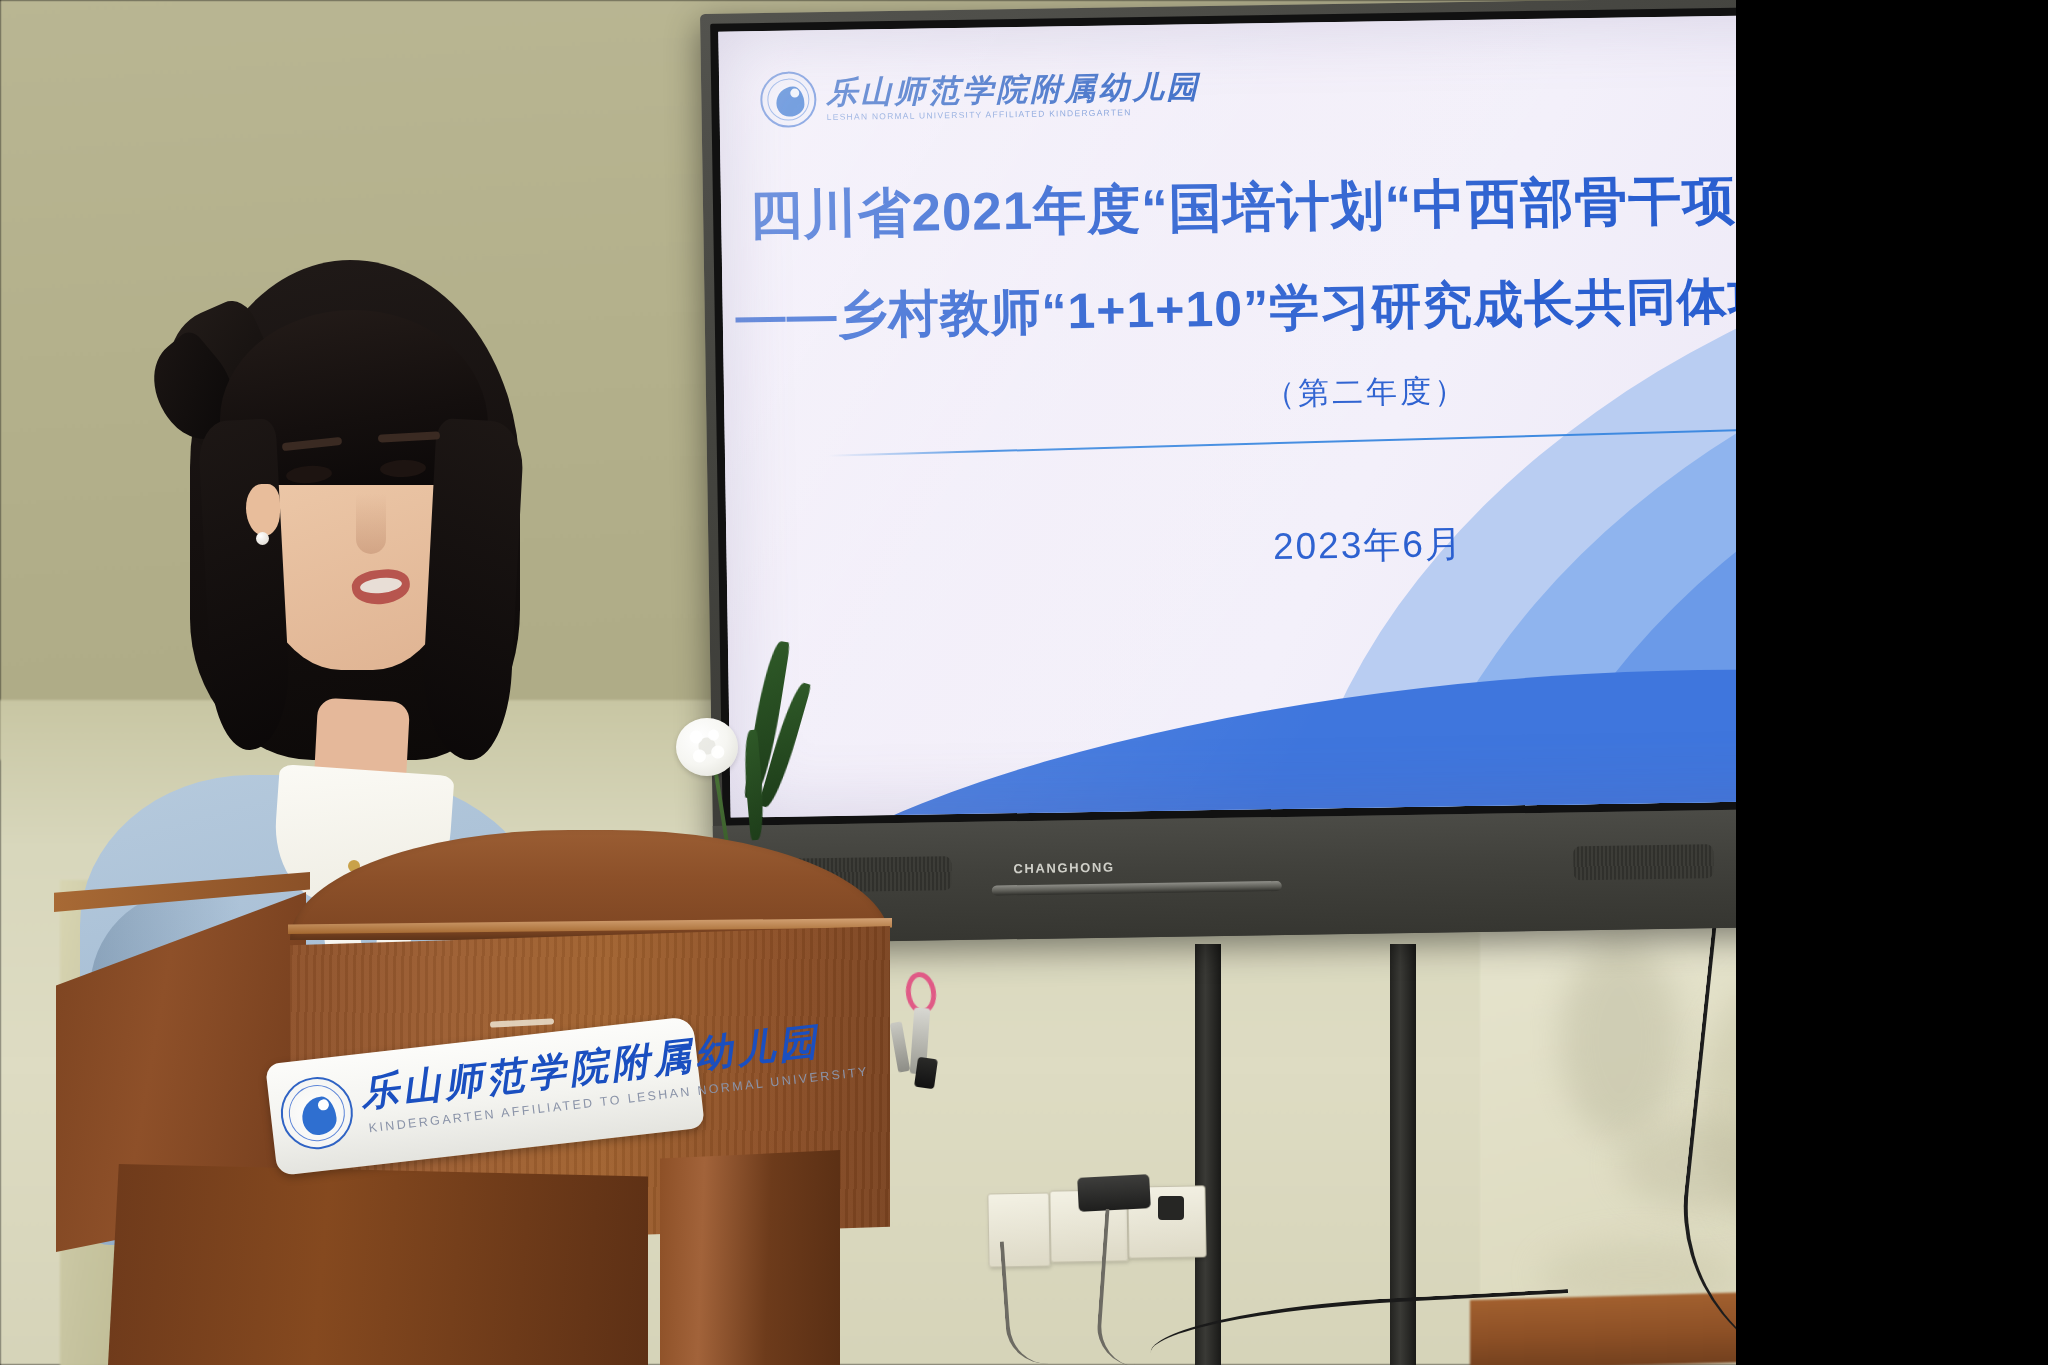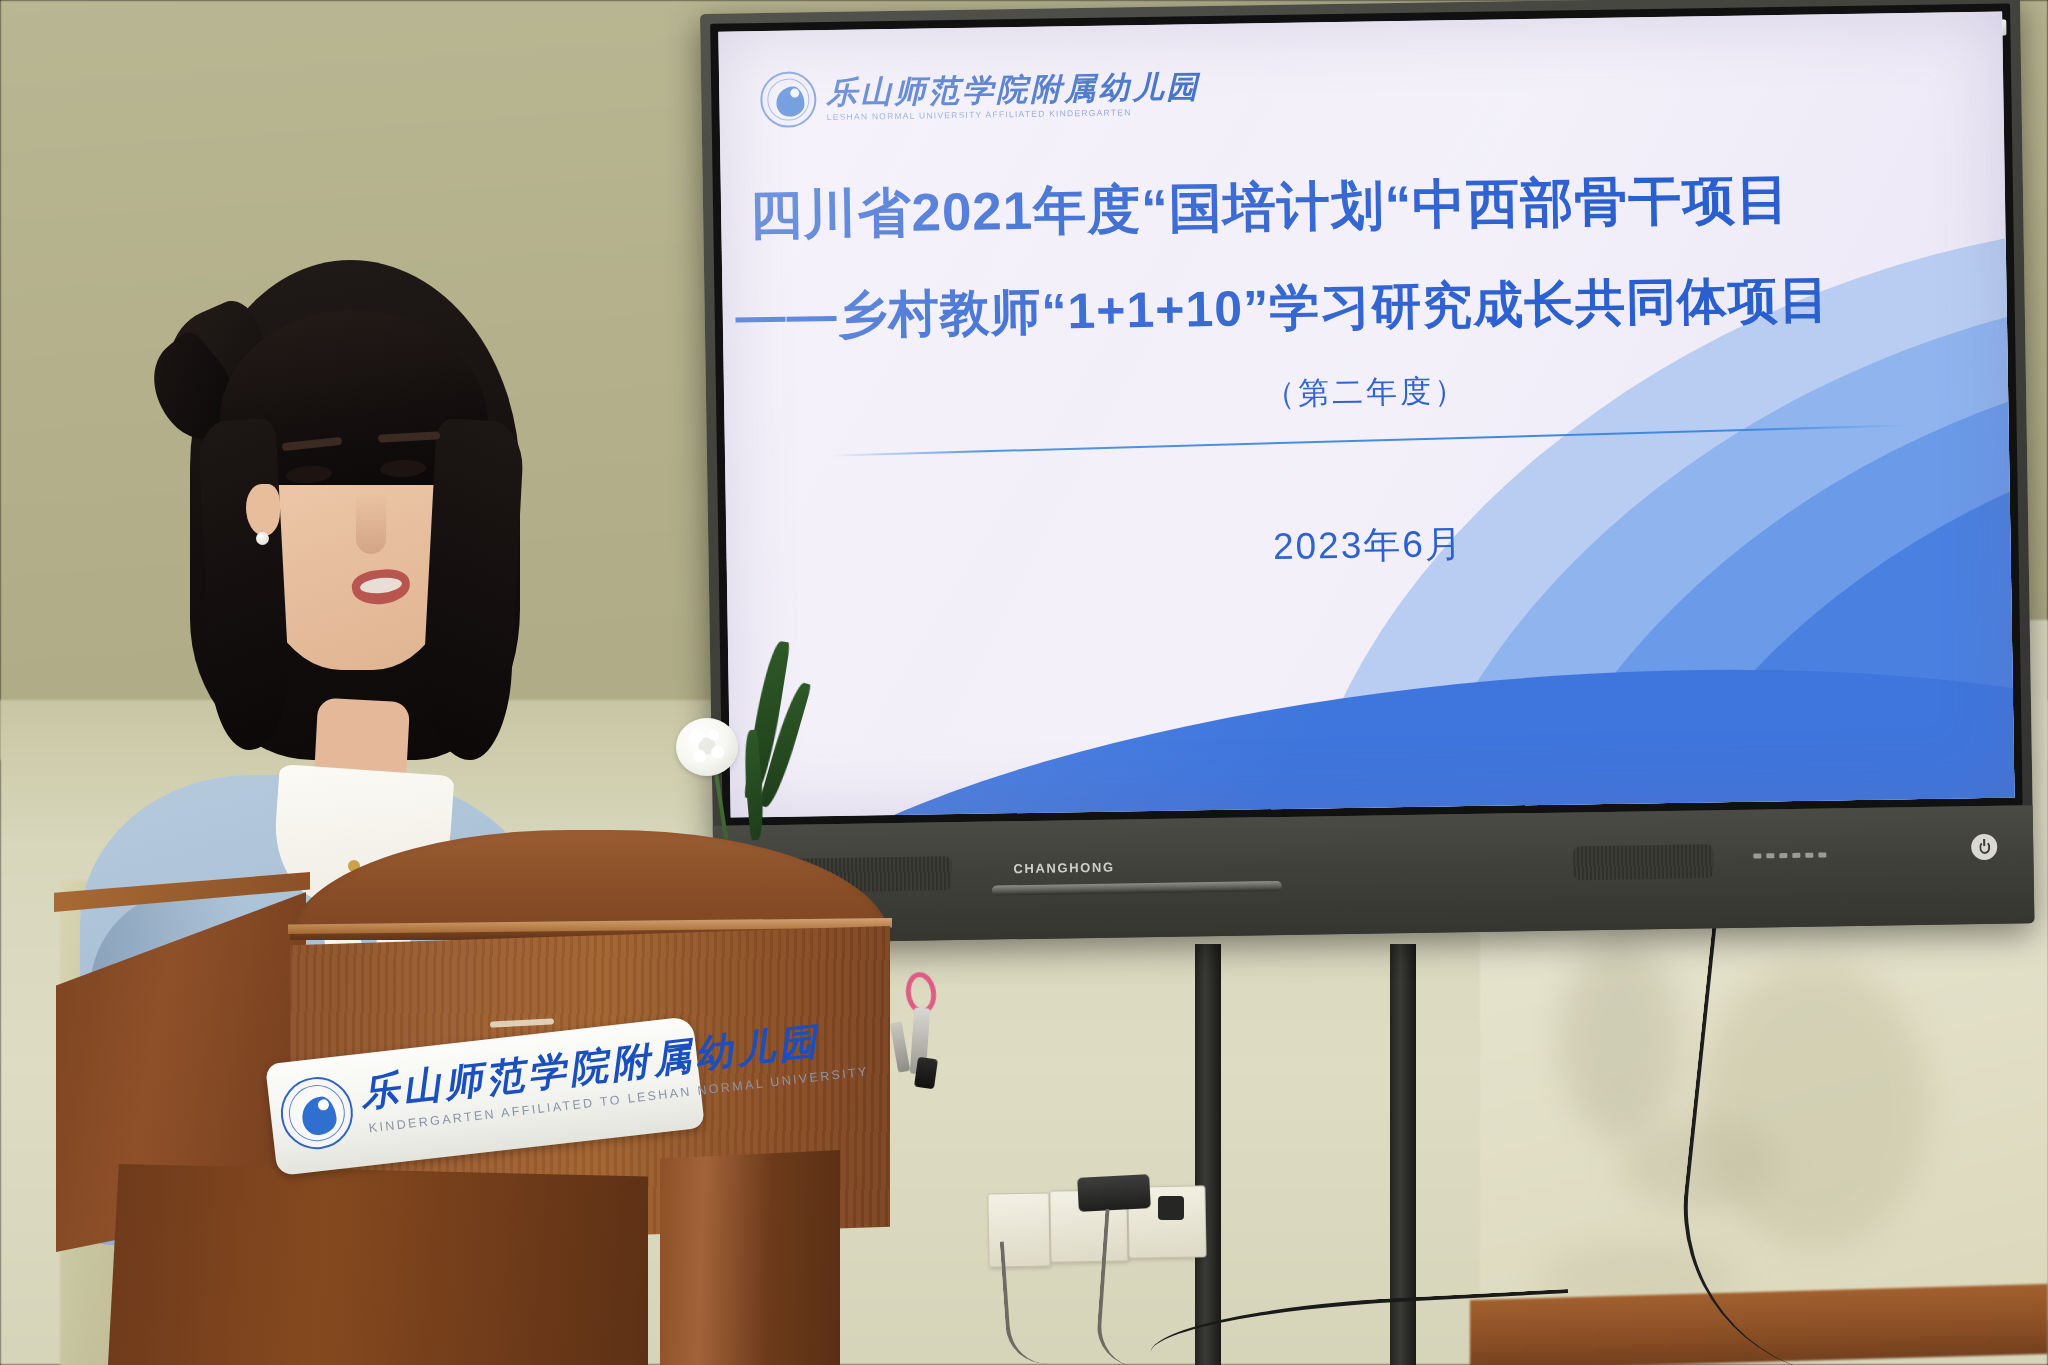--- a/index.html
+++ b/index.html
@@ -1,19 +1,19 @@
 <!DOCTYPE html>
 <html><head>
 <meta charset="utf-8">
 <style>
   * { margin:0; padding:0; box-sizing:border-box; }
   html,body { width:2048px; height:1365px; overflow:hidden; background:#000; }
   body { font-family:"Liberation Sans", sans-serif; }
 
-  #scene { position:relative; width:2048px; height:1365px; overflow:hidden; }
+  #scene { position:relative; width:1736px; height:1365px; overflow:hidden; }
 
   
   .wall-upper{
     position:absolute; left:0; top:0; width:2048px; height:760px;
     background:linear-gradient(176deg,#b9b693 0%,#b4b18c 38%,#b0ad88 70%,#aeab86 100%);
   }
   .wall-lower{
     position:absolute; left:0; top:700px; width:2048px; height:665px;
     background:linear-gradient(180deg,#c8c6a3 0%,#d8d7bc 22%,#dedcc3 55%,#d6d4b9 100%);
   }

